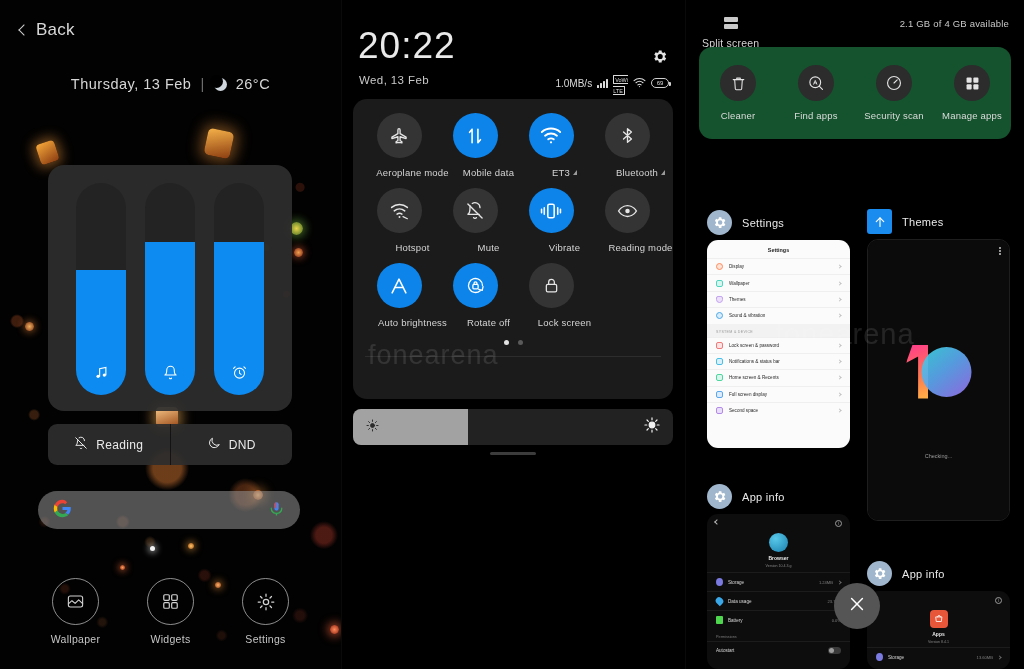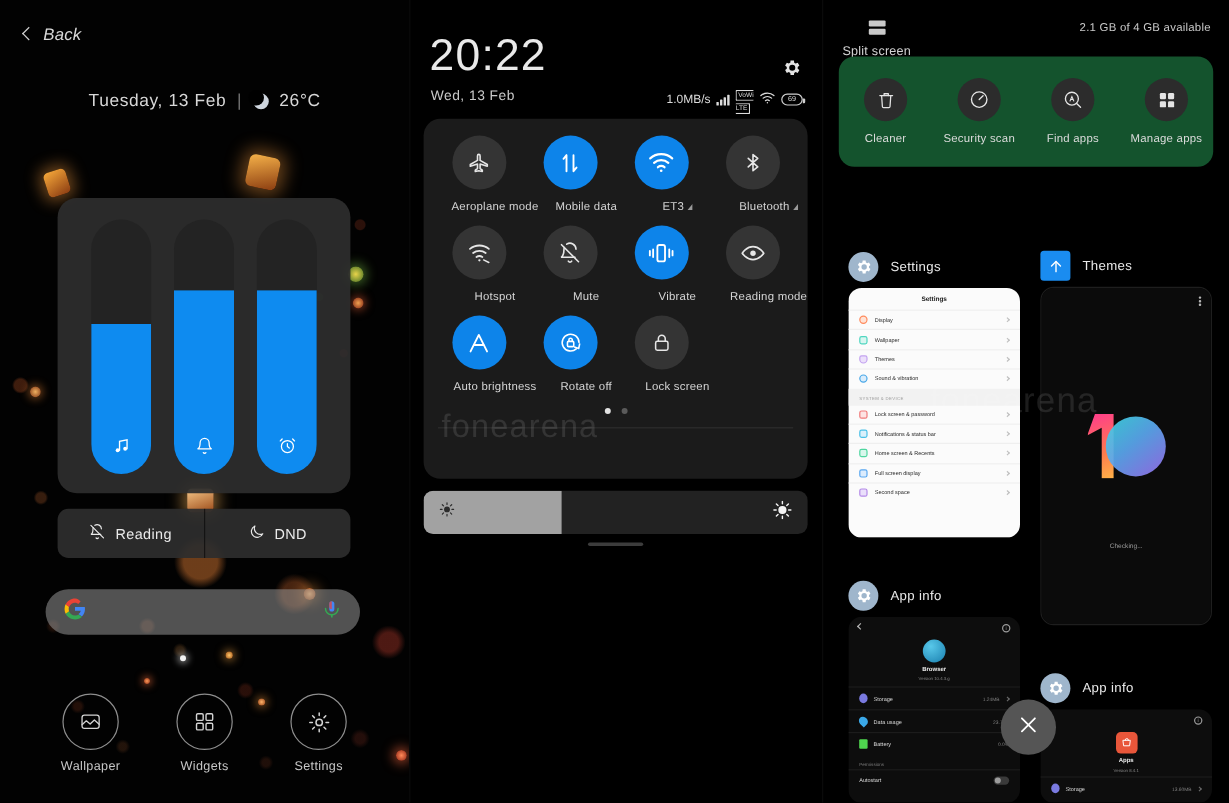--- a/index.html
+++ b/index.html
@@ -38,21 +38,21 @@
       radial-gradient(circle at 13% 78%, rgba(210,100,50,.14) 0 3px, transparent 6px),
       radial-gradient(circle at 65% 95%, rgba(200,90,50,.15) 0 3px, transparent 6px),
       #020202;
   }
   .spark { position: absolute; border-radius: 50%; }
 
   
   .backrow {
     position: absolute; left: 20px; top: 20px;
     display: flex; align-items: center; gap: 8px;
-    color: #d8d8d8; font-size: 14px; letter-spacing: .2px; font-style: italic;
+    color: #d8d8d8; font-size: 17px; letter-spacing: .2px;
   }
   .chev-left {
     width: 8px; height: 8px; border-left: 1.4px solid #cfcfcf; border-bottom: 1.4px solid #cfcfcf;
     transform: rotate(45deg);
   }
 
   
   .daterow {
     position: absolute; left: 0; right: 0; top: 76px;
     display: flex; align-items: center; justify-content: center; gap: 9px;
@@ -247,21 +247,21 @@
     <div class="spark" style="left:215px;top:582px;width:6px;height:6px;background:radial-gradient(circle,#ffb36a,#8a3a10);box-shadow:0 0 7px 2px rgba(240,150,60,.5)"></div>
     <div class="spark" style="left:330px;top:625px;width:9px;height:9px;background:radial-gradient(circle,#ff8a5a,#8a2010);box-shadow:0 0 9px 3px rgba(240,100,60,.55)"></div>
     <div class="spark" style="left:253px;top:490px;width:10px;height:10px;background:radial-gradient(circle,#ffb36a,#8a3a10);box-shadow:0 0 10px 4px rgba(240,150,60,.35)"></div>
 
     <div class="backrow">
       <span class="chev-left"></span>
       <span>Back</span>
     </div>
 
     <div class="daterow">
-      <span>Tuesday, 13 Feb</span>
+      <span>Thursday, 13 Feb</span>
       <span class="sep">|</span>
       <span class="moon-s"></span>
       <span>26°C</span>
     </div>
 
     <div id="volume-card">
       <div class="sliders">
         <div class="vslider">
           <div class="vfill" style="height:59%"></div>
           <span class="gi">
@@ -575,35 +575,35 @@
               <path d="M4.5 6.5h15"></path>
               <path d="M9.5 6.5V4.4h5v2.1"></path>
               <path d="M6.6 6.5l.9 13a1.4 1.4 0 0 0 1.4 1.3h6.2a1.4 1.4 0 0 0 1.4-1.3l.9-13"></path>
             </svg>
         </span>
         <span class="tlbl">Cleaner</span>
       </div>
       <div class="tool">
         <span class="circ">
           <svg width="18" height="18" viewBox="0 0 24 24" fill="none" stroke="currentColor" stroke-width="1.5" stroke-linecap="round">
-              <circle cx="12" cy="12" r="8.6"></circle>
-              <path d="M12 12l4.3-4.3"></path>
-            </svg>
-        </span>
-        <span class="tlbl">Security scan</span>
+              <circle cx="11" cy="11" r="7.2"></circle>
+              <path d="M16.3 16.3L20.6 20.6"></path>
+              <path d="M8.9 13.6L11 8.6l2.1 5M9.6 11.9h2.8" stroke-width="1.2"></path>
+            </svg>
+        </span>
+        <span class="tlbl">Find apps</span>
       </div>
       <div class="tool">
         <span class="circ">
           <svg width="18" height="18" viewBox="0 0 24 24" fill="none" stroke="currentColor" stroke-width="1.5" stroke-linecap="round">
-              <circle cx="11" cy="11" r="7.2"></circle>
-              <path d="M16.3 16.3L20.6 20.6"></path>
-              <path d="M8.9 13.6L11 8.6l2.1 5M9.6 11.9h2.8" stroke-width="1.2"></path>
-            </svg>
-        </span>
-        <span class="tlbl">Find apps</span>
+              <circle cx="12" cy="12" r="8.6"></circle>
+              <path d="M12 12l4.3-4.3"></path>
+            </svg>
+        </span>
+        <span class="tlbl">Security scan</span>
       </div>
       <div class="tool">
         <span class="circ">
           <svg width="17" height="17" viewBox="0 0 24 24" fill="currentColor">
               <rect x="3.6" y="3.6" width="7.2" height="7.2" rx="1.4"></rect>
               <rect x="13.2" y="3.6" width="7.2" height="7.2" rx="1.4"></rect>
               <rect x="3.6" y="13.2" width="7.2" height="7.2" rx="1.4"></rect>
               <rect x="13.2" y="13.2" width="7.2" height="7.2" rx="1.4"></rect>
             </svg>
         </span>

